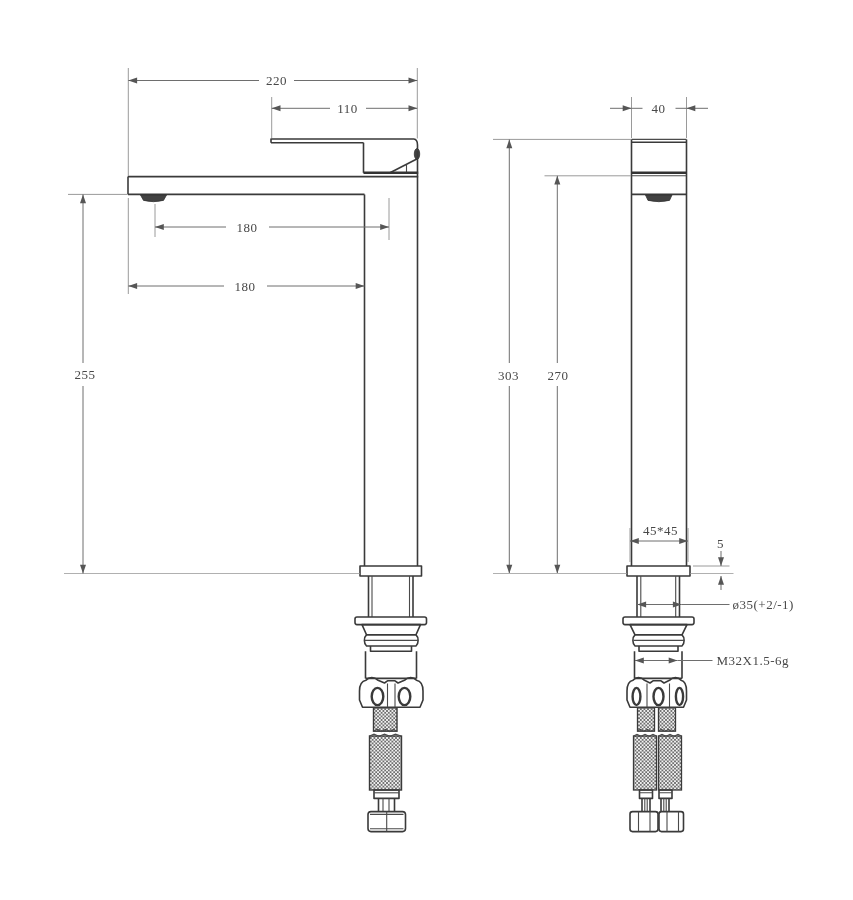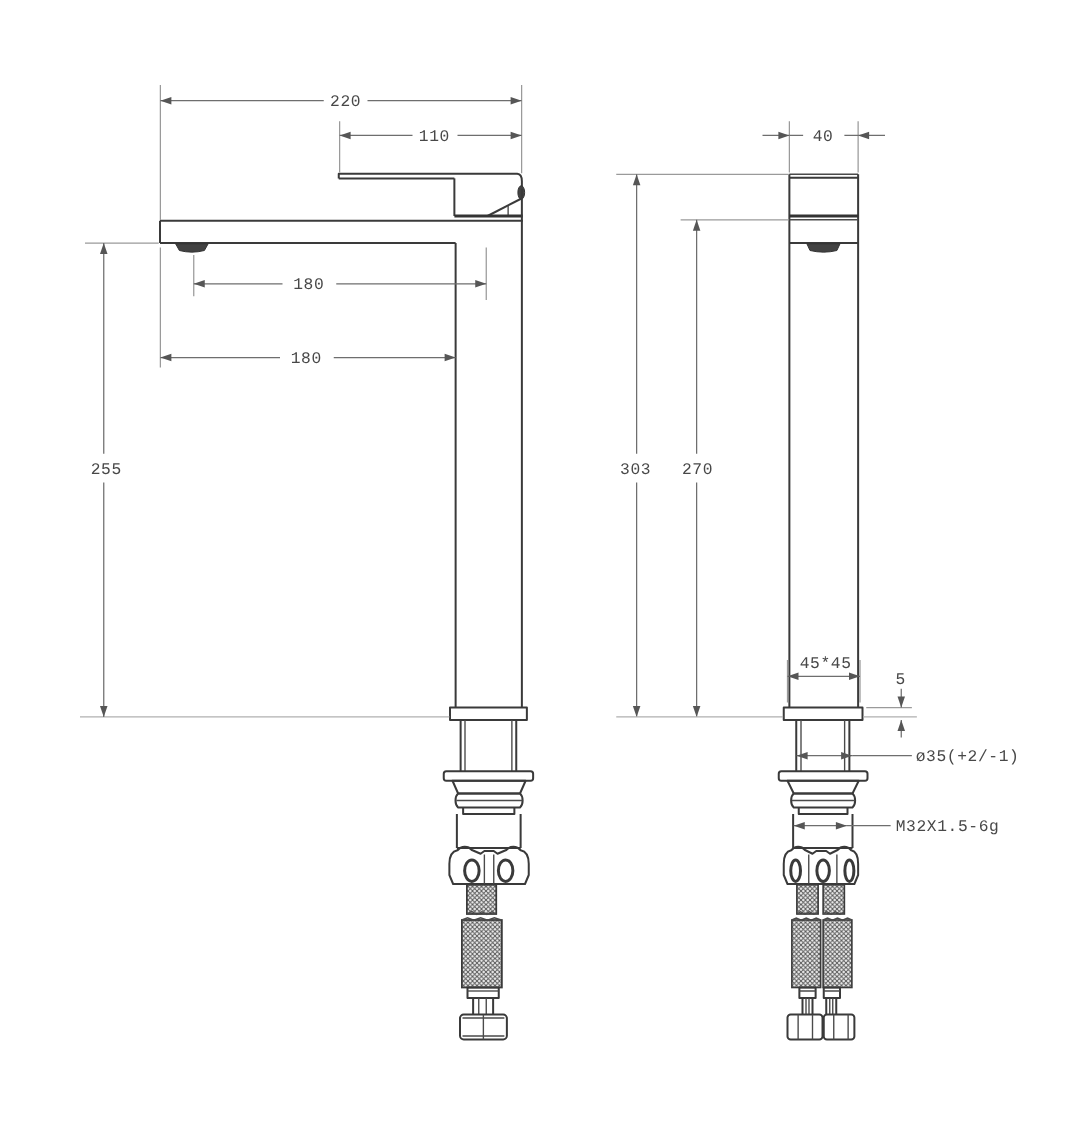--- a/index.html
+++ b/index.html
@@ -1,17 +1,17 @@
 <!DOCTYPE html>
 <html><head>
 <meta charset="utf-8">
 <style>
   html,body{margin:0;padding:0;background:#ffffff;}
   .canvas{width:853px;height:900px;background:#ffffff;position:relative;overflow:hidden;
-          font-family:Liberation Mono, monospace;}
+          font-family:Liberation Serif, serif;}
   svg{display:block;}
   
   .ol   {stroke:#3a3a3a;stroke-width:1.6;fill:none;stroke-linejoin:round;stroke-linecap:butt;}
   .ol-th{stroke:#333333;stroke-width:2.4;fill:none;}
   .ol-tn{stroke:#4a4a4a;stroke-width:1.1;fill:none;}
   .ol-b {stroke:#3a3a3a;stroke-width:2.4;fill:none;} 
   .dark {fill:#424242;stroke:#333;stroke-width:0.8;}
   
   .dim  {stroke:#6e6e6e;stroke-width:1;fill:none;}
   .ext  {stroke:#9a9a9a;stroke-width:1;fill:none;}

